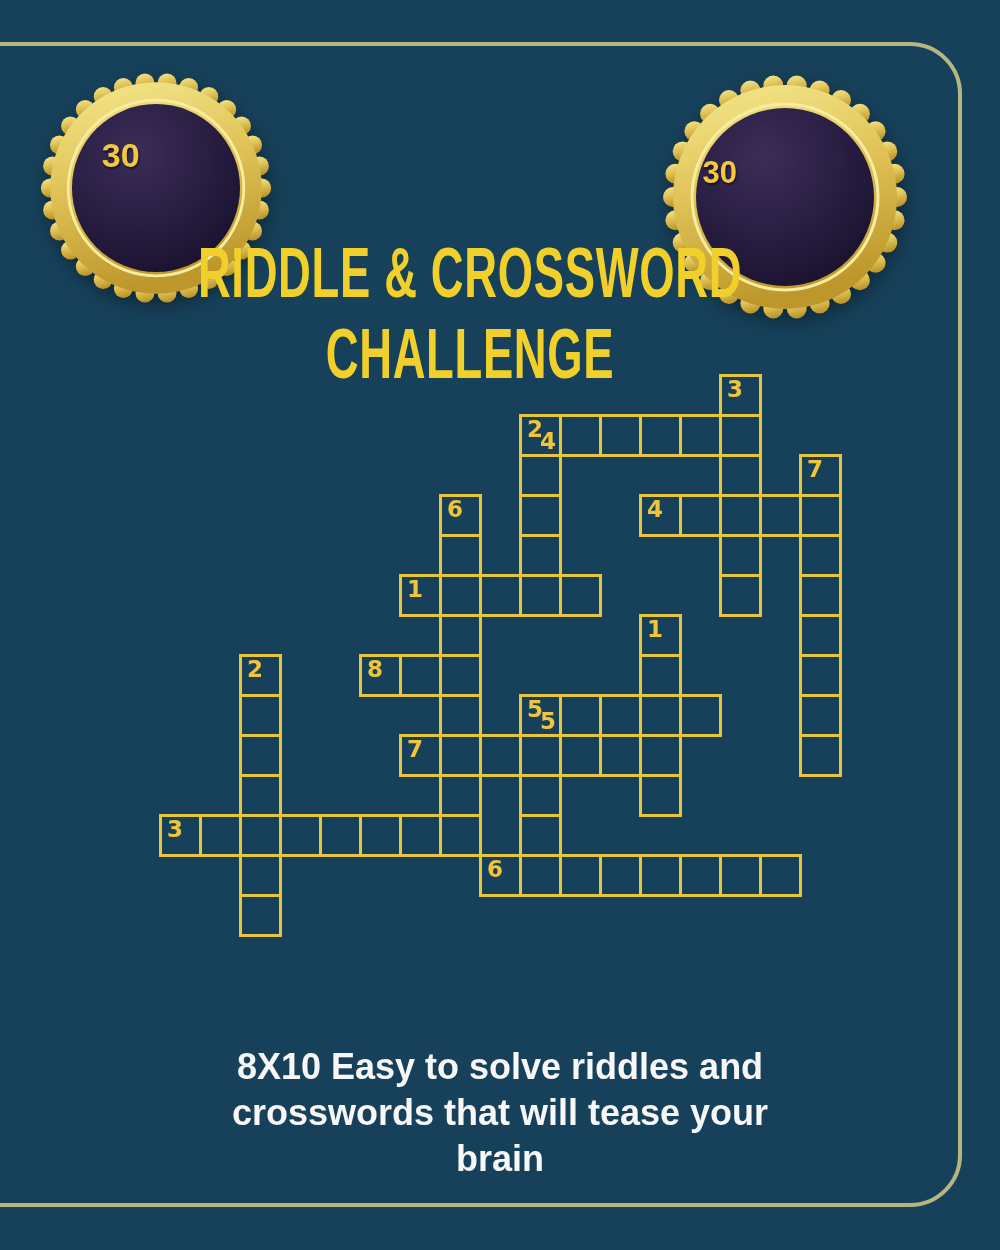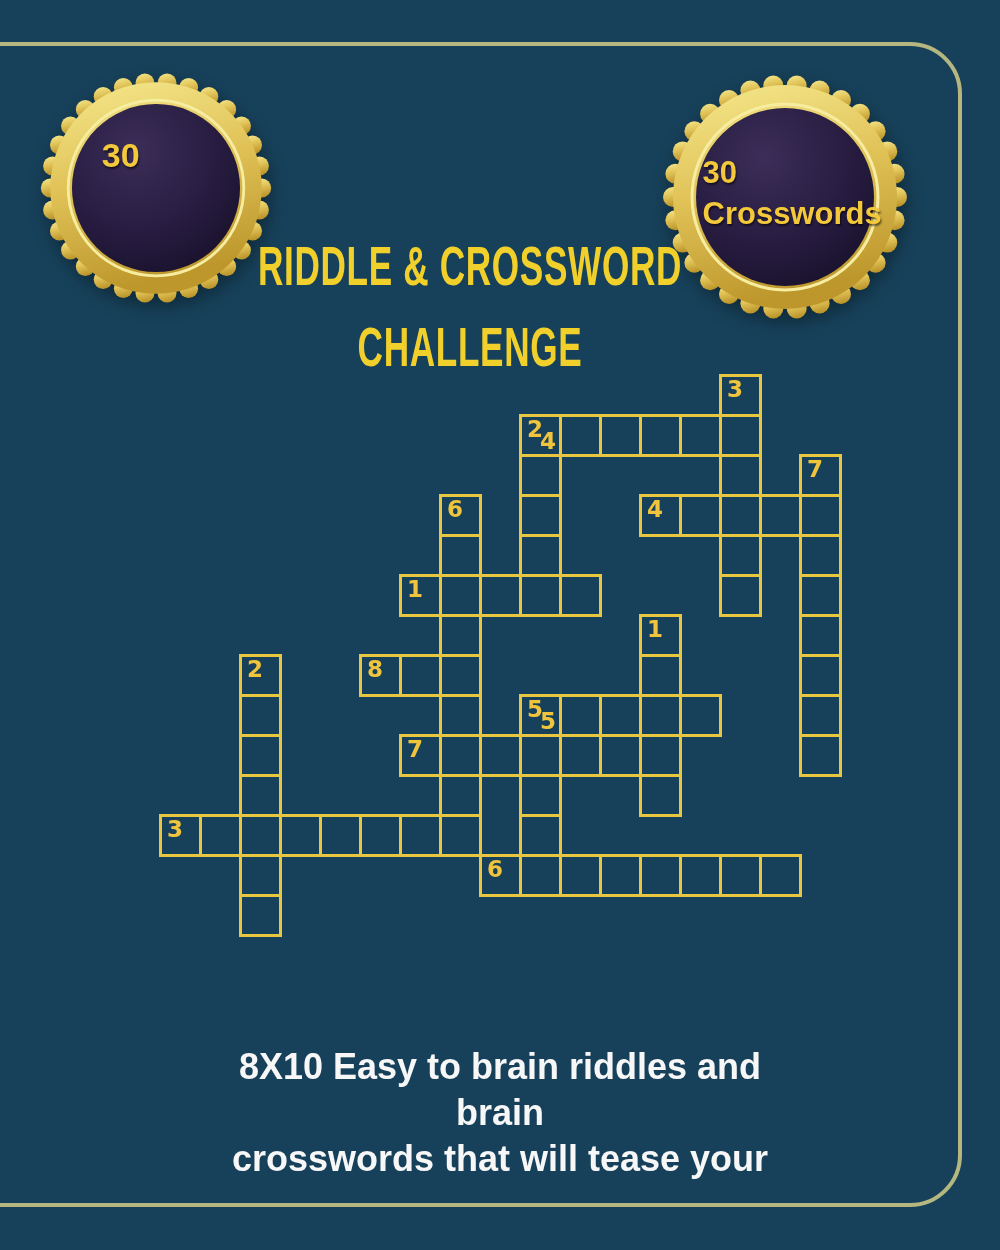--- a/index.html
+++ b/index.html
@@ -14,28 +14,28 @@
     border:4px solid var(--frame,#b6b780);border-radius:52px;box-sizing:border-box;
   }
   
   .badge{position:absolute;}
   .badge-left{left:38px;top:70px;width:236px;height:236px;}
   .badge-right{left:660px;top:72px;width:250px;height:250px;}
   .badge-svg{position:absolute;left:0;top:0;width:100%;height:100%;
     filter:drop-shadow(2px 6px 8px rgba(0,0,0,.35));}
   .badge-text{
     position:absolute;color:var(--badge_text,#f3c93b);font-weight:bold;
-    text-shadow:1px 2px 2px rgba(0,0,0,.55);white-space:nowrap;
+    text-shadow:1px 2px 2px rgba(0,0,0,.55);white-space:nowrap;text-align:right;
   }
   .badge-left .badge-text{left:27%;top:27%;font-size:34px;line-height:42px;}
   .badge-right .badge-text{left:17%;top:32%;font-size:31px;line-height:41px;}
   
   .title{
-    position:absolute;left:0;top:226px;width:940px;text-align:center;
-    color:var(--title,#f1d02b);font-weight:bold;font-size:55px;line-height:81px;
+    position:absolute;left:0;top:232px;width:940px;text-align:center;
+    color:var(--title,#f1d02b);font-weight:bold;font-size:71px;line-height:81px;
     letter-spacing:1px;
   }
   .title-line{transform:scaleX(.64);transform-origin:50% 50%;white-space:nowrap;}
   
   .crossword{position:absolute;left:160px;top:375px;width:680px;height:560px;}
   .cw-cell{
     position:absolute;width:43px;height:43px;box-sizing:border-box;
     border:3px solid var(--grid_line,#e8c63f);
   }
   .cw-num{
@@ -158,21 +158,20 @@
         <circle cx="199.9" cy="41.8" r="10" fill="url(#brg)"></circle>
         <circle cx="215.6" cy="59.2" r="10" fill="url(#brg)"></circle>
         <circle cx="227.3" cy="79.4" r="10" fill="url(#brg)"></circle>
         <circle cx="234.6" cy="101.7" r="10" fill="url(#brg)"></circle>
     <circle cx="125" cy="125" r="112" fill="url(#brg)"></circle>
     <circle cx="125" cy="125" r="93" fill="none" stroke="#f7eda0" stroke-width="3"></circle>
     <circle cx="125" cy="125" r="89" fill="url(#brp)"></circle>
       </svg>
     <div class="badge-text">
       <div>30</div>
-      <div>Crosswords</div>
     </div>
   </div>
 
   <div class="title">
     <div class="title-line">RIDDLE &amp; CROSSWORD</div>
     <div class="title-line">CHALLENGE</div>
   </div>
 
   <div class="crossword" id="crossword">
       <div class="cw-cell" style="left: 558.5px; top: -1.5px;"></div>
@@ -264,18 +263,18 @@
       <div class="cw-num tl" style="left: 200px; top: 280px;">8</div>
       <div class="cw-num tl" style="left: 360px; top: 320px;">5</div>
       <div class="cw-num br" style="left: 360px; top: 320px;">5</div>
       <div class="cw-num tl" style="left: 240px; top: 360px;">7</div>
       <div class="cw-num tl" style="left: 0px; top: 440px;">3</div>
       <div class="cw-num tl" style="left: 320px; top: 480px;">6</div>
     </div>
 
 
   <div class="subtitle">
-    <div>8X10 Easy to brain riddles and</div>
+    <div>8X10 Easy to solve riddles and</div>
+    <div>crosswords that will tease your</div>
     <div>brain</div>
-    <div>crosswords that will tease your</div>
   </div>
 
 </div>
 
 </body></html>

